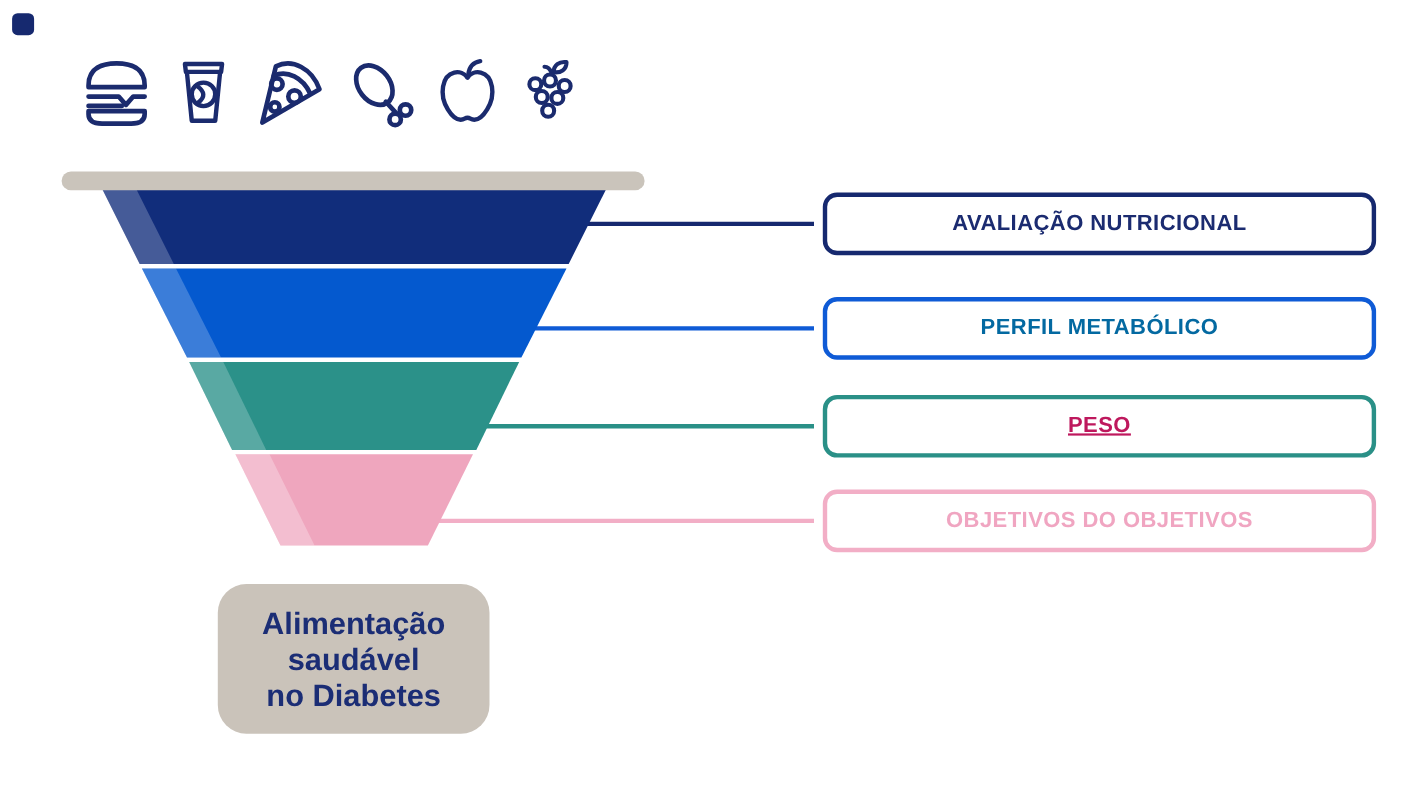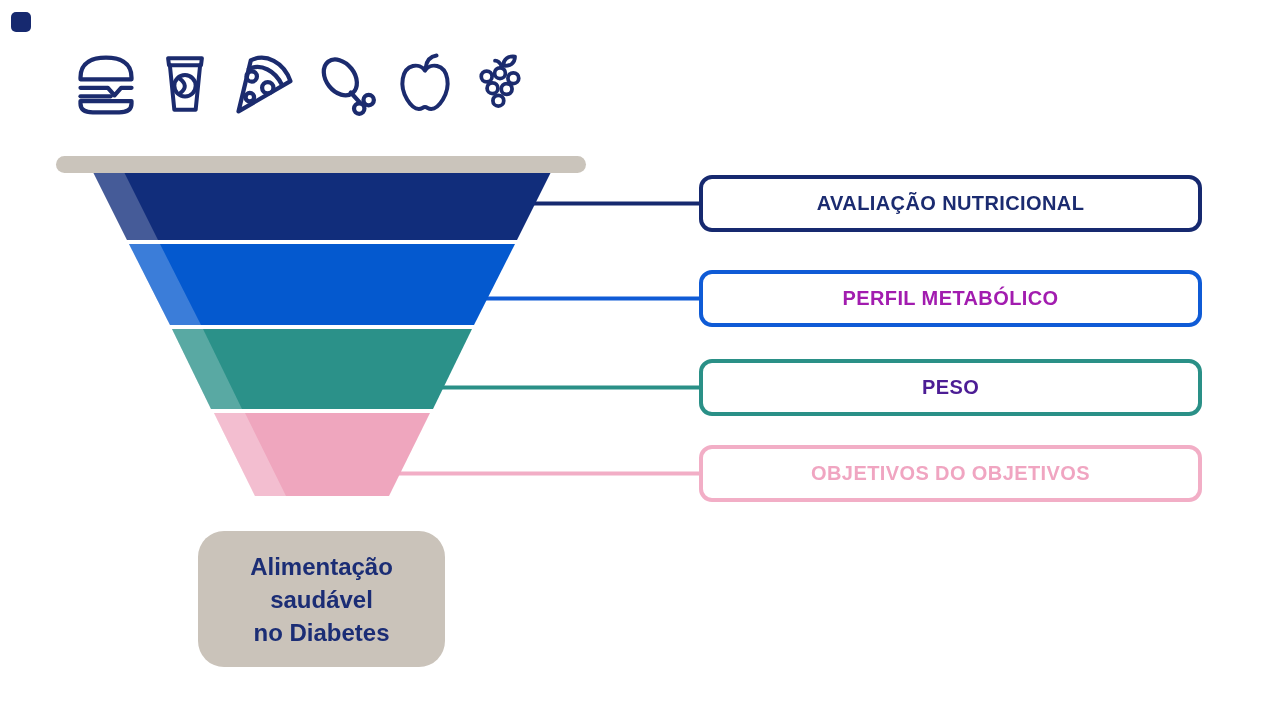--- a/index.html
+++ b/index.html
@@ -12,34 +12,34 @@
   .corner-accent{left:11px;top:12px;width:20px;height:20px;border-radius:5px;background:#16296f;}
   
   .icons-row{left:72px;top:46px;width:458px;height:76px;display:flex;justify-content:space-between;align-items:center;}
   .icons-row svg{display:block;}
   
   .funnel-svg{left:0;top:0;}
   
   .funnel-bar{left:56px;top:156px;width:530px;height:17px;border-radius:9px;background:#cac4bb;}
   
   .label-box{
-    left:699px;width:503px;height:57px;box-sizing:border-box;
+    left:748px;width:503px;height:57px;box-sizing:border-box;
     background:#ffffff;border-radius:13px;border:4px solid #000;
     display:flex;align-items:center;justify-content:center;
     font-weight:bold;font-size:20px;letter-spacing:0.4px;white-space:nowrap;
   }
   .lb1{top:175px;border-color:#16296f;color:#1b2b70;}
-  .lb2{top:270px;border-color:#0f5bd6;color:#a21caf;}
-  .lb3{top:359px;border-color:#2a9087;color:#4c1d95;}
+  .lb2{top:270px;border-color:#0f5bd6;color:#0369a1;}
+  .lb3{top:359px;border-color:#2a9087;color:#be185d;text-decoration:underline;}
   .lb4{top:445px;border-color:#f2aec6;color:#f0a5c1;}
   
   .footer-box{
     left:198px;top:531px;width:247px;height:136px;border-radius:26px;background:#cac3ba;
     display:flex;align-items:center;justify-content:center;text-align:center;
-    color:#1b2d75;font-weight:bold;font-size:24px;line-height:33px;white-space:pre-line;
+    color:#1b2d75;font-weight:bold;font-size:28px;line-height:33px;white-space:pre-line;
   }
 </style>
 </head>
 <body>
 
 <div class="abs corner-accent"></div>
 
 <div class="abs icons-row">
   <svg width="68" height="72" viewBox="0 0 72 72" fill="none" stroke="#1b2b6e" stroke-width="4.5" stroke-linecap="round" stroke-linejoin="round">
     <path d="M9 29 C9 12 23 8 36 8 C49 8 63 12 63 29 L63 31 L9 31 Z"></path>

